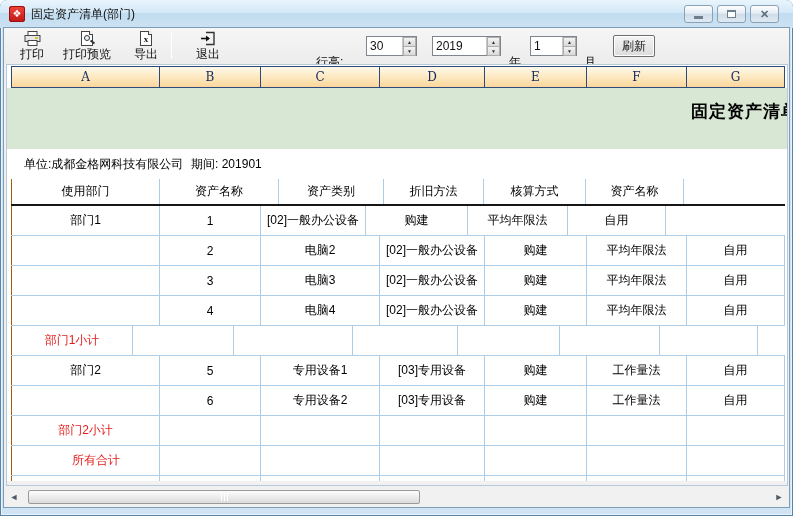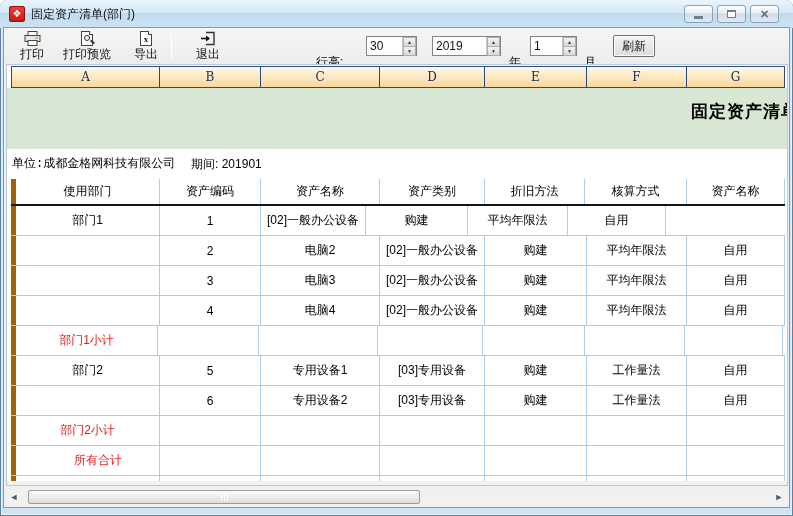--- a/index.html
+++ b/index.html
@@ -65,29 +65,29 @@
   #col-letters{position:absolute;left:4px;top:1px;display:flex;height:22px;}
   .col-letter{height:22px;background:linear-gradient(#fef8e9,#fce7bd 55%,#fbd69b);
     border:1px solid #2c4a7c;border-left:none;display:flex;align-items:center;justify-content:center;
     font-family:"DejaVu Serif",serif;font-size:12px;color:#15295e;}
   .col-letter:first-child{border-left:1px solid #2c4a7c;}
   #band-green{position:absolute;left:0;top:23px;width:100%;height:61px;background:#d7e7d3;}
   #report-title{position:absolute;left:684px;top:35px;font-size:17px;font-weight:bold;color:#000;
     white-space:nowrap;letter-spacing:1px;}
   #unit-row{position:absolute;left:0;top:84px;width:100%;height:30px;background:#fff;
     font-size:12px;color:#000;}
-  #unit-row .u{position:absolute;left:5px;top:0;line-height:30px;font-family:Liberation Mono, monospace;}
+  #unit-row .u{position:absolute;left:17px;top:0;line-height:30px;}
   #unit-row .p{position:absolute;left:184px;top:0;line-height:30px;}
 
   #sheet{position:absolute;left:4px;top:114px;}
   #table-header-row{display:flex;height:27px;border-bottom:2px solid #161616;}
   #table-header-row .td{font-size:12px;}
   .td{height:100%;display:flex;align-items:center;justify-content:center;
     border-right:1px solid #adcde6;font-size:12px;color:#000;overflow:hidden;white-space:nowrap;}
-  .td:first-child{border-left:5px solid #a16207;}
+  .td:first-child{border-left:1px solid #a16207;}
   #table-header-row .td{border-right:1px solid #adcde6;}
   .tr{display:flex;height:30px;border-bottom:1px solid #adcde6;background:#fff;}
   .tr.red .td{color:#e41b1b;}
   .tr.partial{height:5px;border-bottom:none;}
   #below-sheet{position:absolute;left:0;bottom:0;width:100%;height:4px;background:#f1f1f1;}
 
   
   #hscroll{position:absolute;left:2px;top:461px;width:781px;height:16px;background:#f1f1f1;}
   .sc-arrow{position:absolute;top:0;width:16px;height:16px;display:flex;align-items:center;
     justify-content:center;font-size:9px;color:#4e5b66;background:#f1f1f1;}
@@ -213,21 +213,20 @@
         <span class="u">
           <span>单位:</span><span>成都金格网科技有限公司</span>
         </span>
         <span class="p">
           <span>期间:</span>&nbsp;<span>201901</span>
         </span>
       </div>
       <div id="sheet">
         <div id="table-header-row">
             <div class="td" style="width: 149px;">使用部门</div>
-            <div class="td" style="width: 101px;">资产编码</div>
             <div class="td" style="width: 119px;">资产名称</div>
             <div class="td" style="width: 105px;">资产类别</div>
             <div class="td" style="width: 100px;">折旧方法</div>
             <div class="td" style="width: 102px;">核算方式</div>
             <div class="td" style="width: 98px;">资产名称</div>
           </div>
         <div id="table-body">
             <div class="tr">
               <div class="td" style="width: 149px;">部门1</div>
               <div class="td" style="width: 101px;">1</div>
@@ -257,21 +256,21 @@
             <div class="tr">
               <div class="td" style="width: 149px;"></div>
               <div class="td" style="width: 101px;">4</div>
               <div class="td" style="width: 119px;">电脑4</div>
               <div class="td" style="width: 105px;">[02]一般办公设备</div>
               <div class="td" style="width: 102px;">购建</div>
               <div class="td" style="width: 100px;">平均年限法</div>
               <div class="td" style="width: 98px;">自用</div>
             </div>
             <div class="tr red">
-              <div class="td" style="width: 147px;">部门1小计</div>
+              <div class="td" style="width: 122px;">部门1小计</div>
               <div class="td" style="width: 101px;"></div>
               <div class="td" style="width: 119px;"></div>
               <div class="td" style="width: 105px;"></div>
               <div class="td" style="width: 102px;"></div>
               <div class="td" style="width: 100px;"></div>
               <div class="td" style="width: 98px;"></div>
             </div>
             <div class="tr">
               <div class="td" style="width: 149px;">部门2</div>
               <div class="td" style="width: 101px;">5</div>

